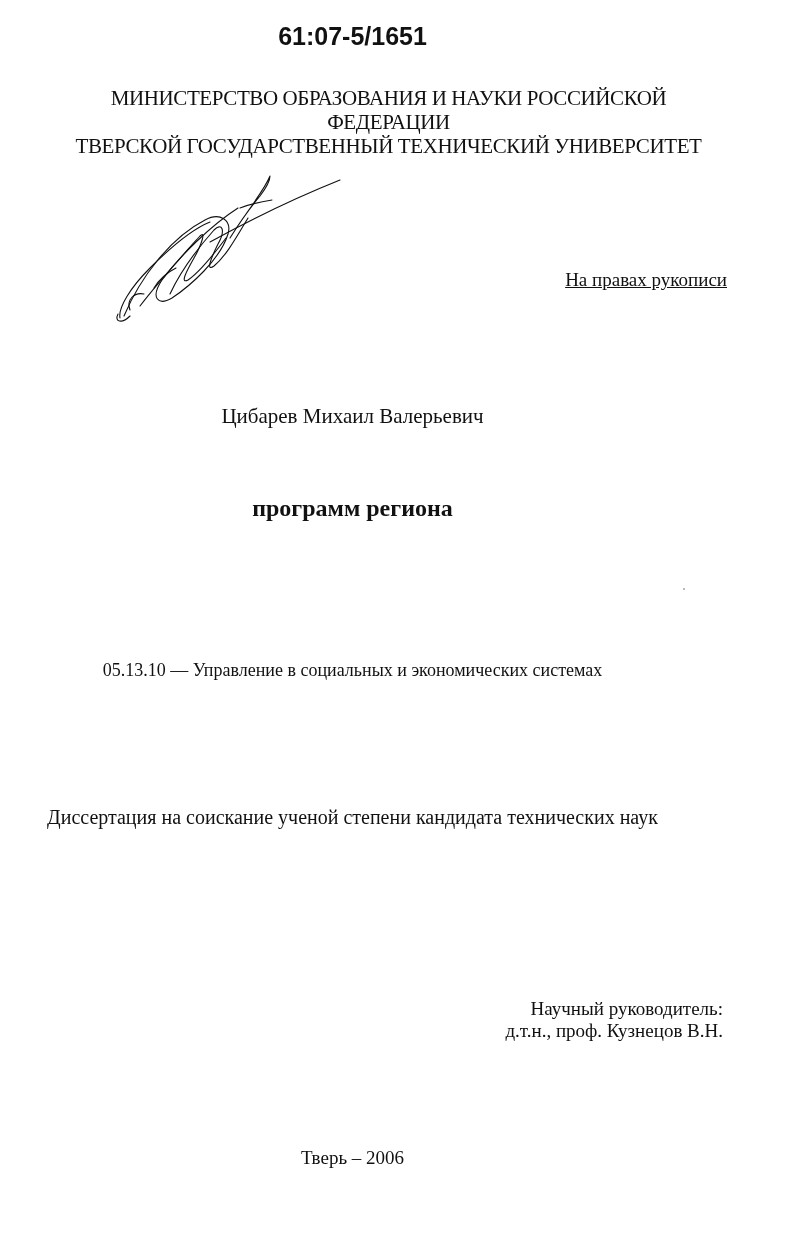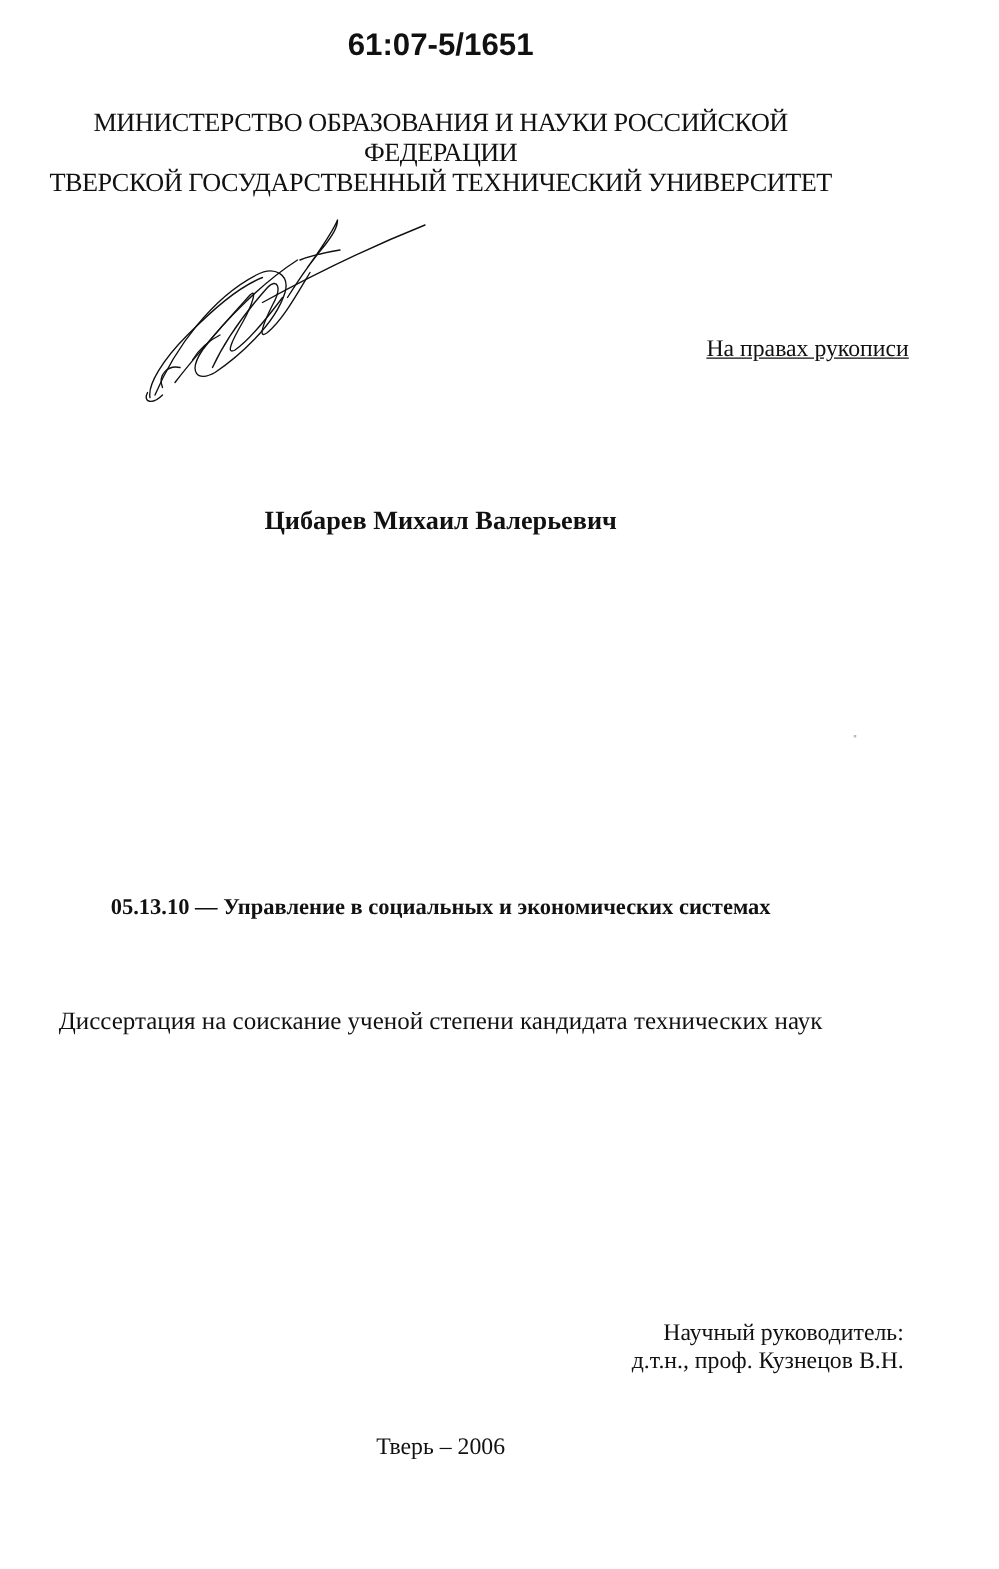--- a/index.html
+++ b/index.html
@@ -8,29 +8,29 @@
       color: #111111;
       font-family: "Liberation Serif", serif;
     }
     .abs { position: absolute; }
     .center { left: 0; width: 705px; text-align: center; }
     .code {
       top: 22px; font-family: "Liberation Sans", sans-serif; font-weight: bold;
       font-size: 25px; letter-spacing: 0px; color: #111;
     }
     .ministry {
-      top: 86px; font-size: 21px; line-height: 24px; letter-spacing: -0.4px;
+      top: 86px; font-size: 21px; line-height: 24px; letter-spacing: -0.4px; margin-left: 36px;
     }
     .rights { top: 269px; right: 72px; font-size: 19px; text-decoration: underline; }
     .signature { left: 110px; top: 168px; width: 240px; height: 160px; }
-    .author { top: 404px; font-size: 21px; font-weight: bold; }
+    .author { top: 404px; font-size: 21px; font-weight: normal; }
     .title { top: 484px; font-size: 24px; font-weight: bold; line-height: 49px; }
-    .specialty { top: 715px; font-size: 18px; font-weight: bold; }
+    .specialty { top: 660px; font-size: 18px; }
     .dissertation { top: 764px; font-size: 20px; margin-top: 42px; }
-    .advisor { top: 1056px; right: 76px; text-align: right; font-size: 19px; line-height: 22px; }
+    .advisor { top: 998px; right: 76px; text-align: right; font-size: 19px; line-height: 22px; }
     .city { top: 1121px; font-size: 19px; margin-top: 26px; }
     .dot { left: 683px; top: 588px; width: 2px; height: 2px; background: #bbb; }
   </style>
 </head>
 <body>
 
 <div class="abs center code">61:07-5/1651</div>
 
 <div class="abs center ministry">
   <div>МИНИСТЕРСТВО ОБРАЗОВАНИЯ И НАУКИ РОССИЙСКОЙ</div>
@@ -51,20 +51,21 @@
     <path d="M8 146 C 4 154, 12 156, 20 148"></path>
     <path d="M44 120 C 50 110, 58 104, 66 100"></path>
   </g>
 </svg>
 
 <div class="abs rights">На правах рукописи</div>
 
 <div class="abs center author">Цибарев Михаил Валерьевич</div>
 
 <div class="abs center title">
+  <div>программ региона</div>
 </div>
 
 <div class="abs dot"></div>
 
 <div class="abs center specialty">05.13.10 — Управление в социальных и экономических системах</div>
 
 <div class="abs center dissertation">Диссертация на соискание ученой степени кандидата технических наук</div>
 
 <div class="abs advisor">
   <div>Научный руководитель:</div>

